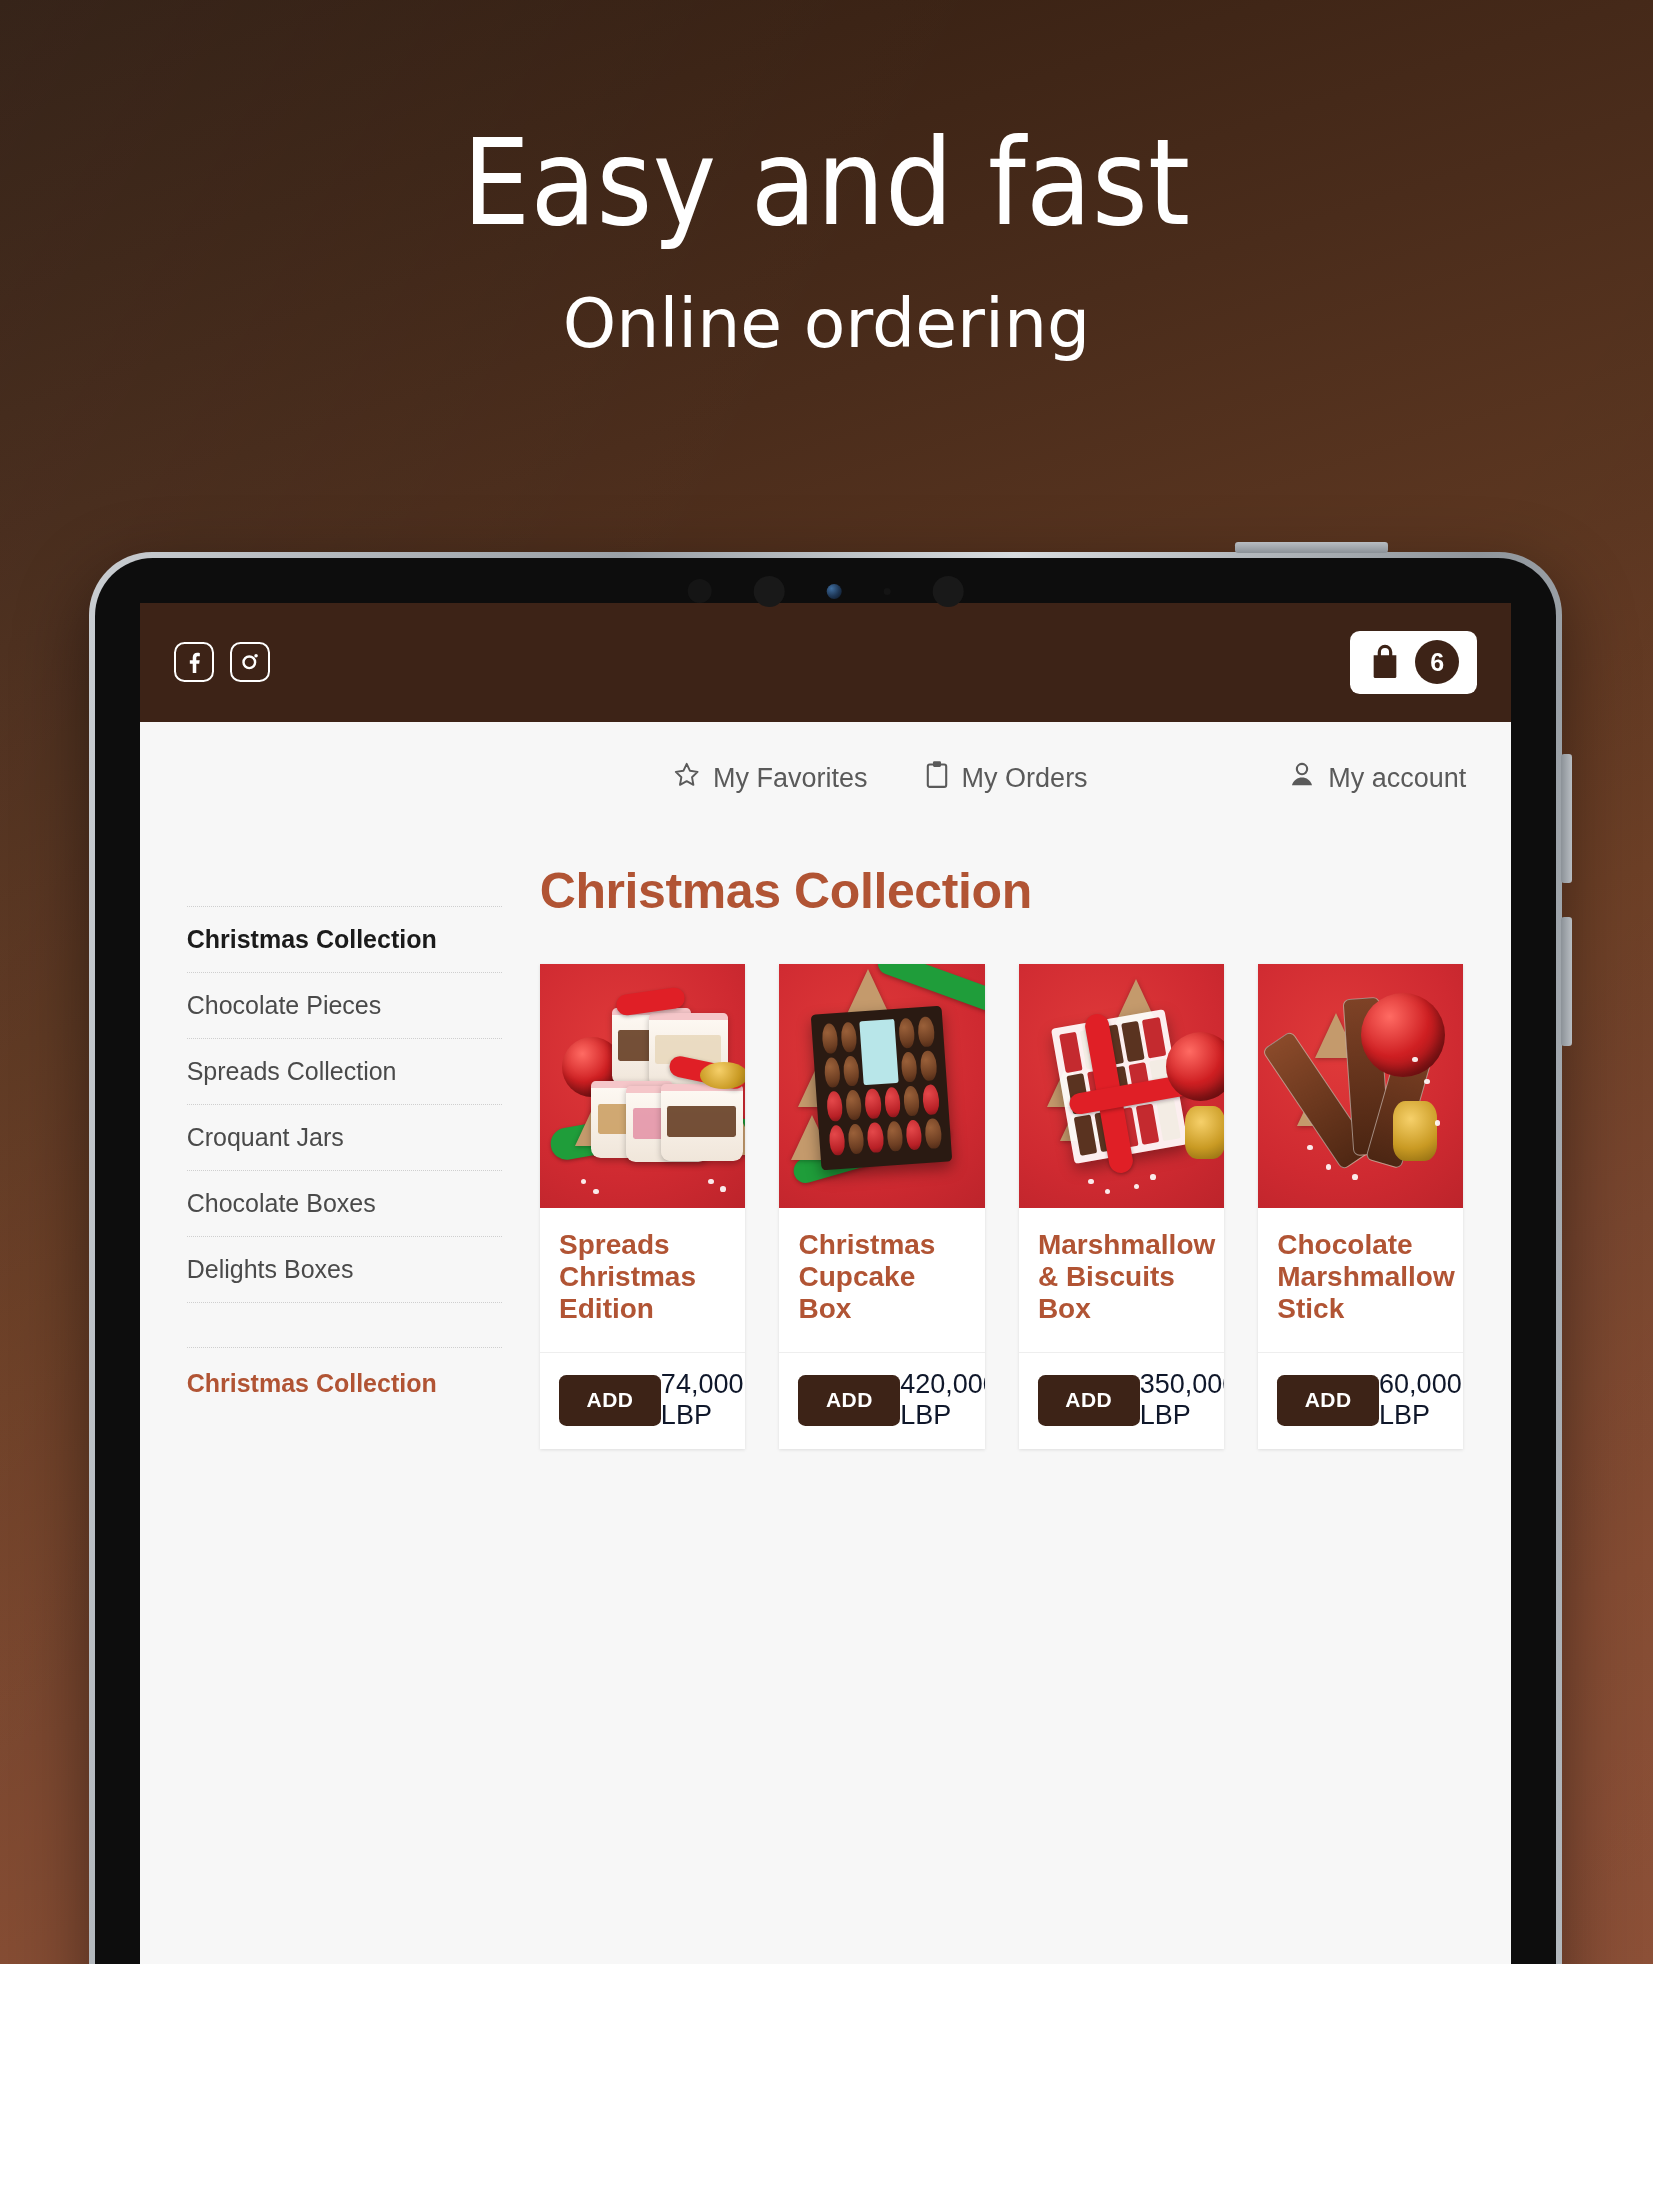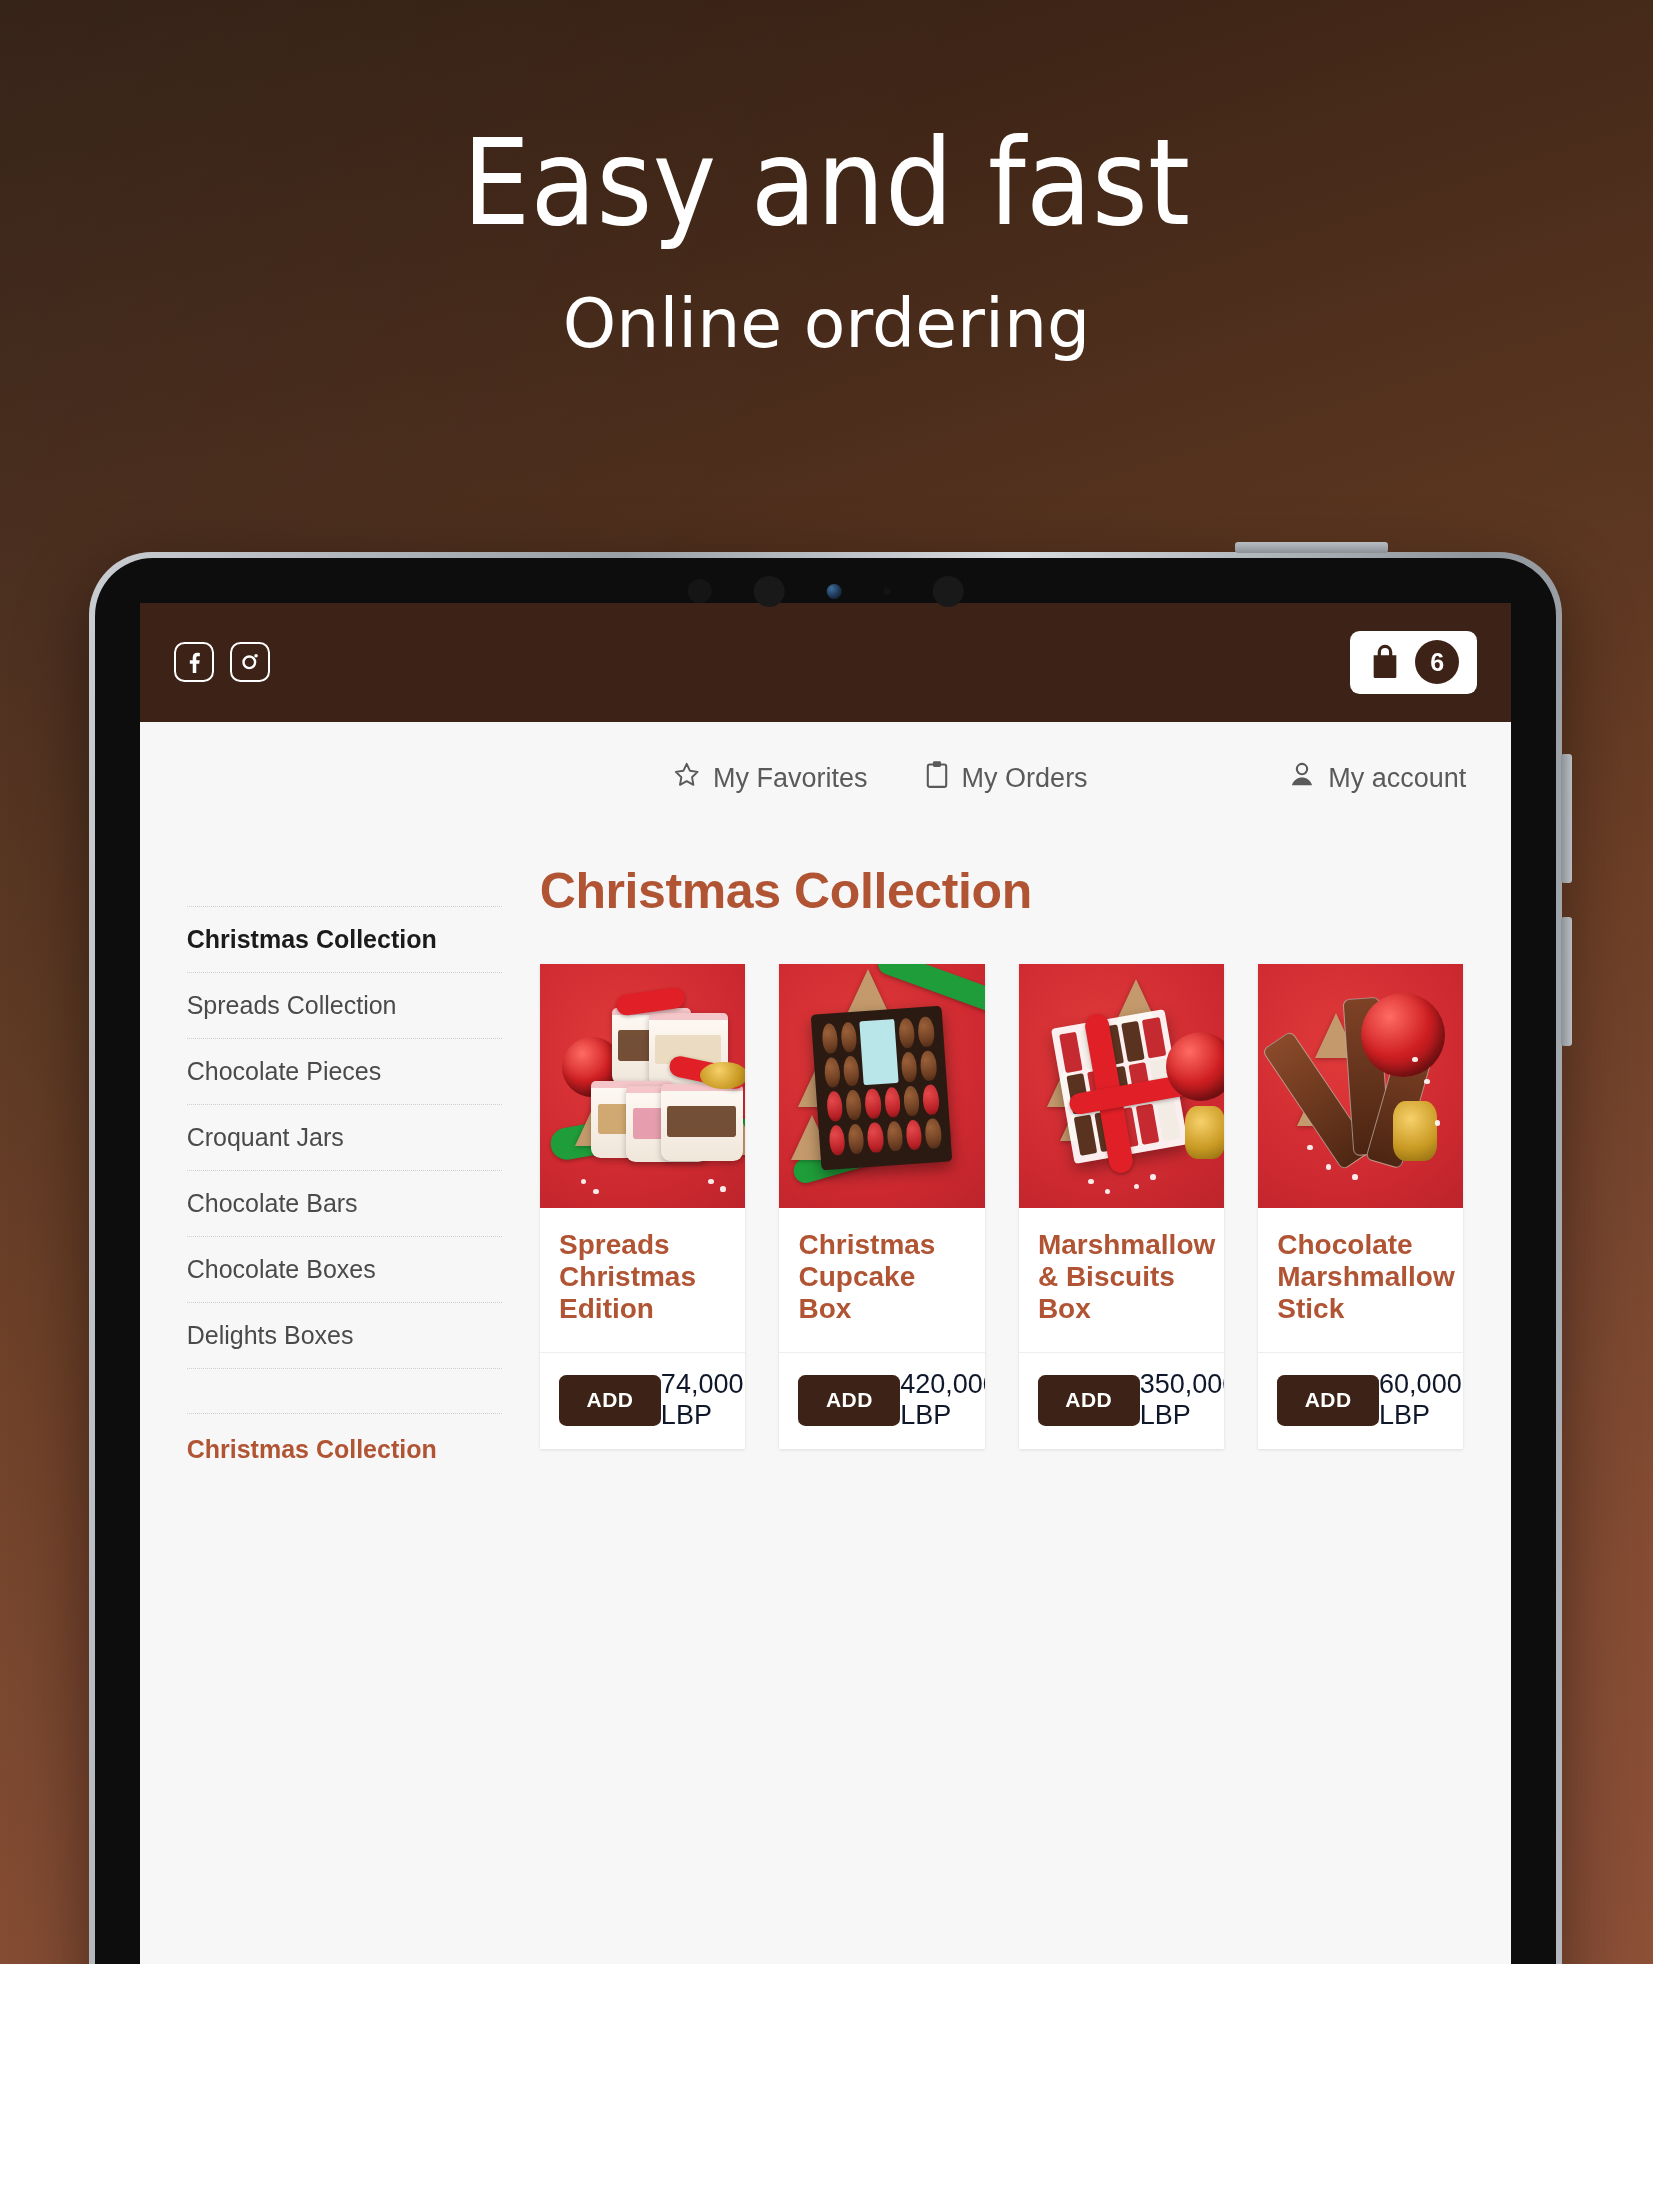--- a/index.html
+++ b/index.html
@@ -493,30 +493,27 @@
         </div>
 
         <div class="content">
 
           <aside class="sidebar">
             <nav class="cat-list">
               <div class="cat-item active">
                 <span>Christmas Collection</span>
               </div>
               <div class="cat-item">
+                <span>Chocolate Pieces</span>
+              </div>
+              <div class="cat-item">
                 <span>Spreads Collection</span>
               </div>
               <div class="cat-item">
-                <span>Chocolate Pieces</span>
-              </div>
-              <div class="cat-item">
                 <span>Croquant Jars</span>
-              </div>
-              <div class="cat-item">
-                <span>Chocolate Bars</span>
               </div>
               <div class="cat-item">
                 <span>Chocolate Boxes</span>
               </div>
               <div class="cat-item">
                 <span>Delights Boxes</span>
               </div>
             </nav>
 
             <div class="cat-footer">

